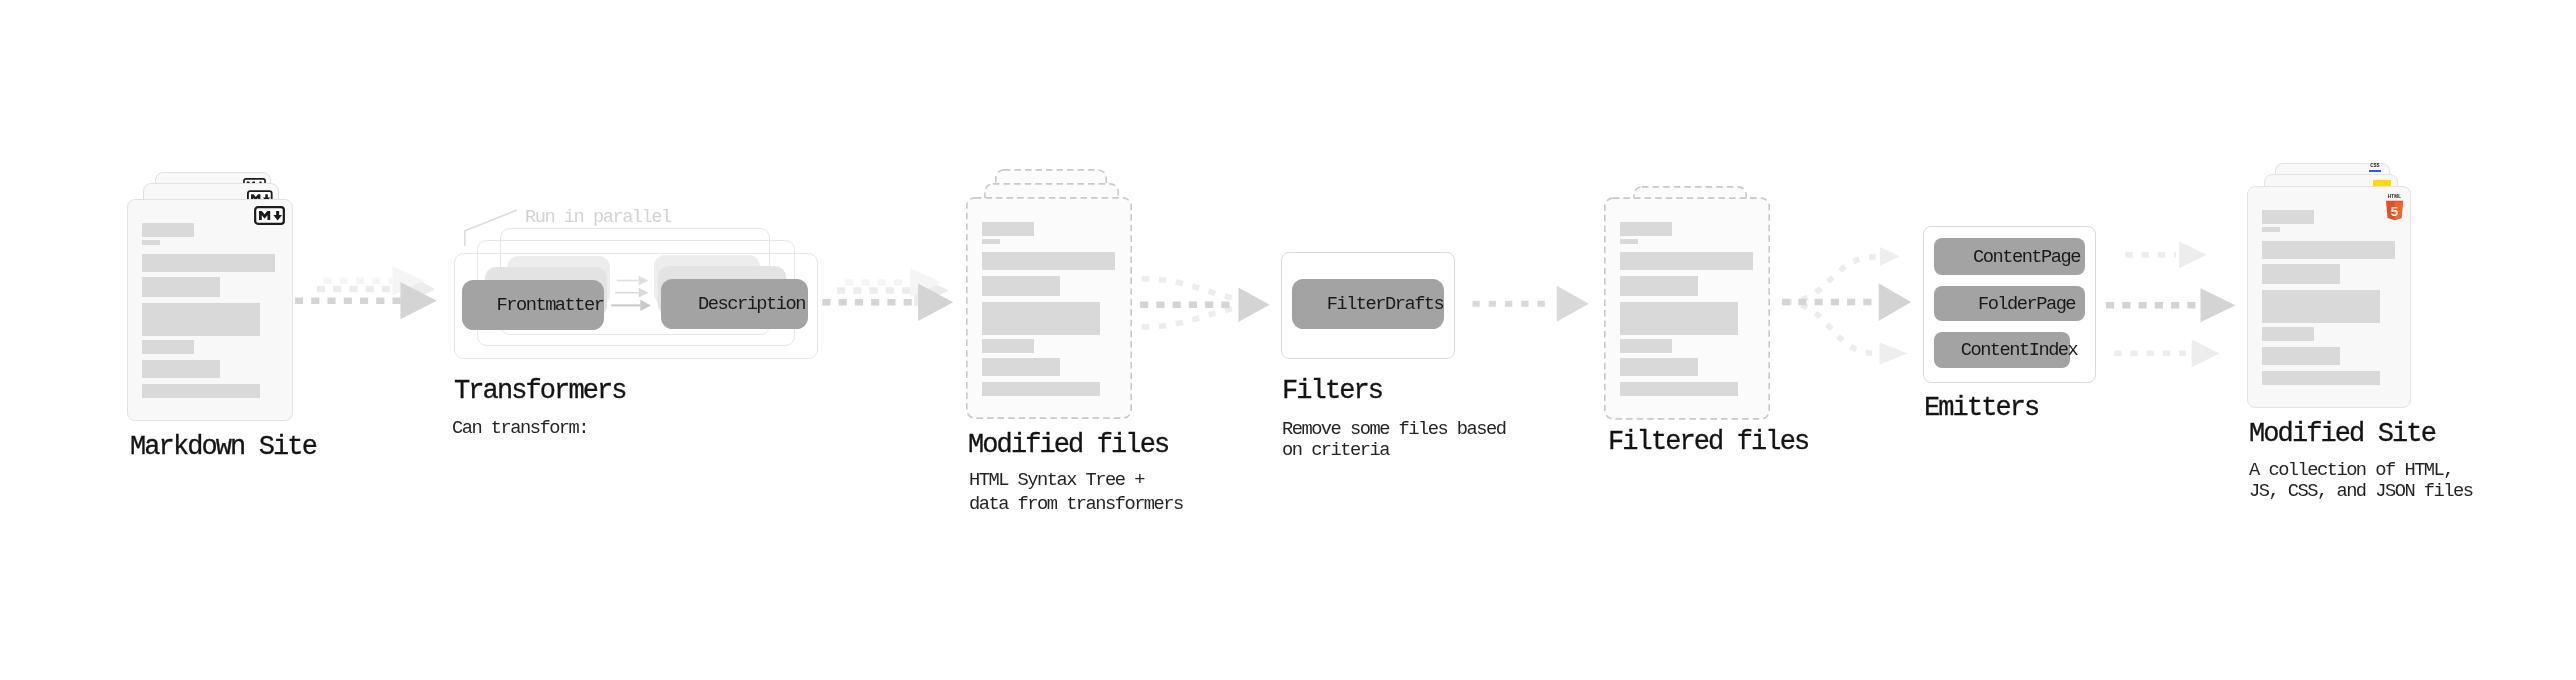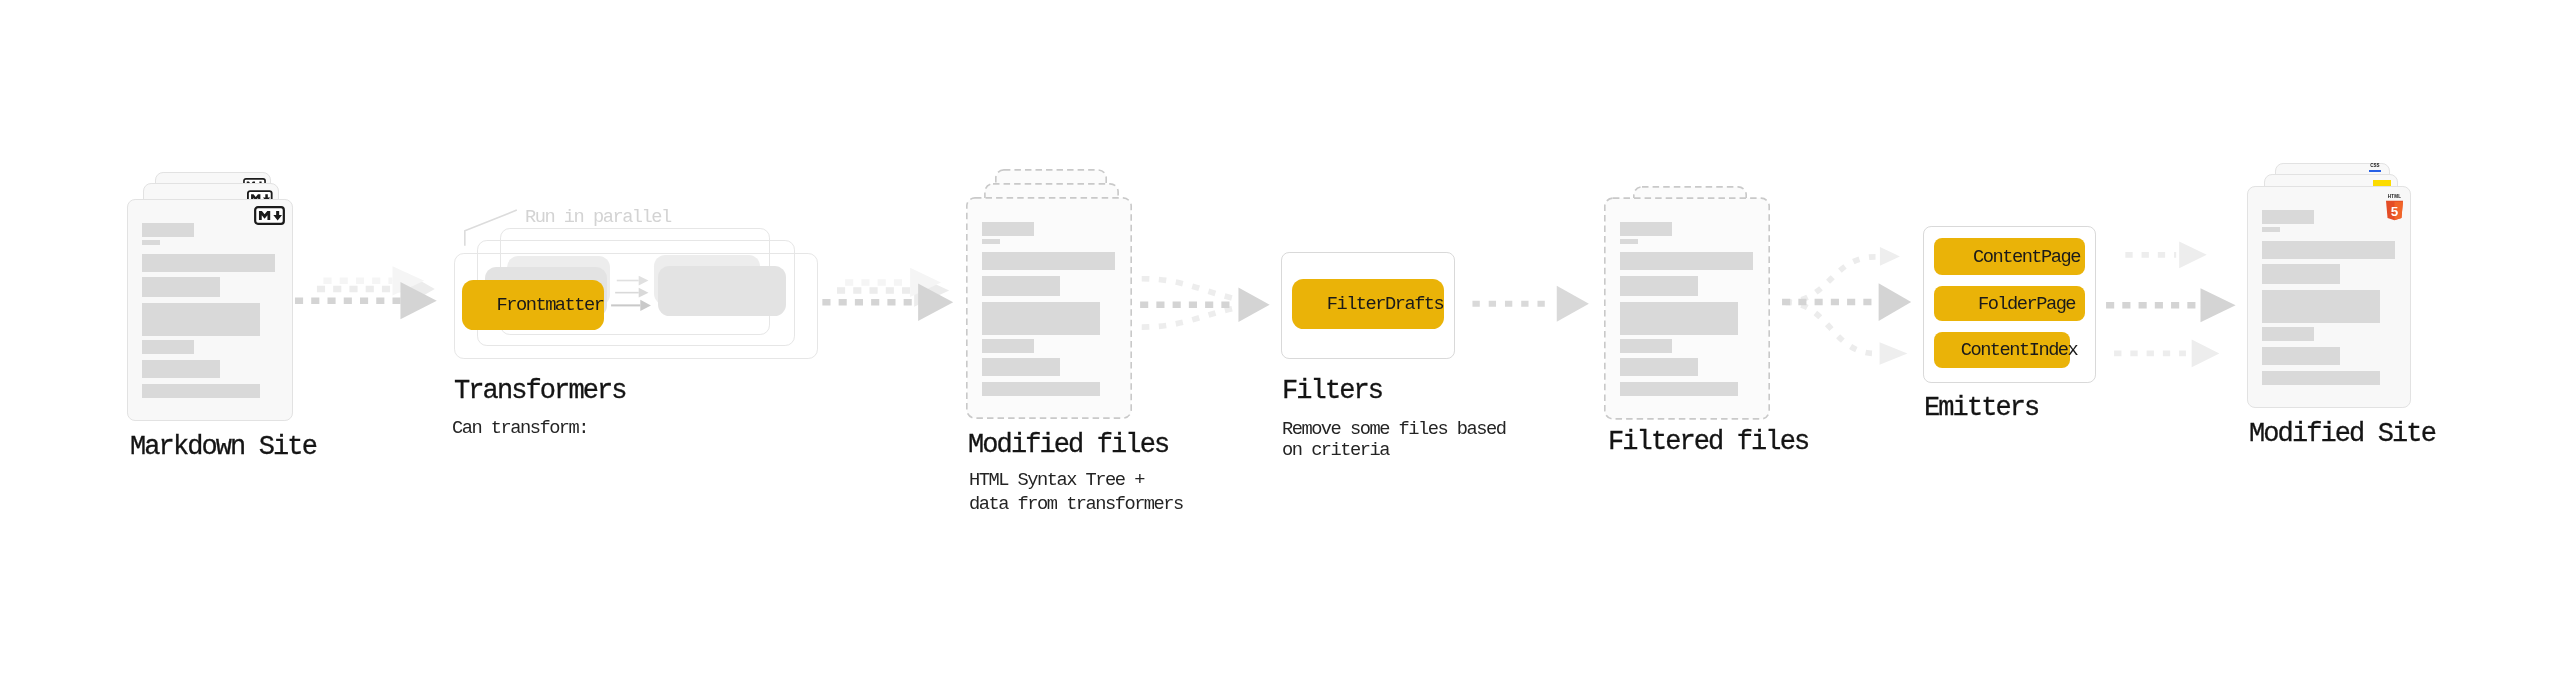--- a/index.html
+++ b/index.html
@@ -1,20 +1,20 @@
 <!DOCTYPE html>
 <html style="font-size:13px"><head><meta charset="utf-8"><title>d</title><style>
 html,body{margin:0;padding:0;background:#ffffff;}
 #stage{position:relative;width:2576px;height:681px;background:#fff;overflow:hidden;font-family:"Liberation Mono",monospace;}
 .abs{position:absolute;}
 .card{position:absolute;background:#f8f8f8;border:1.6px solid #e2e2e2;border-radius:8.1px;box-sizing:border-box;}
 .bar{position:absolute;background:#d9d9d9;}
 .h{position:absolute;font-size:27px;letter-spacing:-1.9px;color:#141414;line-height:1;white-space:pre;-webkit-text-stroke:0.3px #141414;}
 .b{position:absolute;font-size:18.7px;letter-spacing:-1.5px;color:#242424;line-height:21px;white-space:pre;}
-.gbox{position:absolute;background:#eab308;border-radius:11.4px;display:flex;align-items:center;justify-content:center;font-size:18.7px;letter-spacing:-1.5px;color:#1a1a1a;box-sizing:border-box;padding-left:34px;}
+.gbox{position:absolute;background:#a3a3a3;border-radius:11.4px;display:flex;align-items:center;justify-content:center;font-size:18.7px;letter-spacing:-1.5px;color:#1a1a1a;box-sizing:border-box;padding-left:34px;}
 .glay{position:absolute;border-radius:11.4px;}
 .cont{position:absolute;border:1.6px solid #e6e6e6;border-radius:9.8px;box-sizing:border-box;background:transparent;}
 .wcont{position:absolute;border:1.6px solid #d9d9d9;border-radius:8.1px;box-sizing:border-box;background:#fff;}
 </style></head><body>
 <div id="stage">
 
 <svg class="abs" style="left:0;top:0" width="2576" height="681" viewBox="0 0 3170 838" fill="none">
       <line x1="390" y1="355.5" x2="500" y2="355.5" stroke="#ececec" stroke-width="8" stroke-dasharray="10 10"></line>
       <path d="M500,335.5 L535,355.5 L500,375.5 Z" fill="#ececec"></path>
       <line x1="398" y1="345.5" x2="483" y2="345.5" stroke="#f5f5f5" stroke-width="8" stroke-dasharray="10 10"></line>
@@ -83,20 +83,21 @@
 <div class="h" style="left:130px;top:434px">Markdown Site</div>
 <div class="b" style="left:525px;top:207px;color:#d3d3d3">Run in parallel</div>
 <div class="cont" style="left:500px;top:228px;width:270px;height:107px"></div>
 <div class="cont" style="left:477px;top:240px;width:318px;height:106px"></div>
 <div class="cont" style="left:454px;top:253px;width:364px;height:106px"></div>
 <div class="glay" style="left:507px;top:256px;width:103px;height:50px;background:#ededed"></div>
 <div class="glay" style="left:485px;top:267px;width:122px;height:50px;background:#e3e3e3"></div>
 <div class="gbox" style="left:462px;top:280px;width:142px;height:50px">Frontmatter</div>
 <div class="glay" style="left:654px;top:255px;width:106px;height:50px;background:#ededed"></div>
 <div class="glay" style="left:658px;top:266px;width:128px;height:50px;background:#e3e3e3"></div>
+<div class="gbox" style="left:661px;top:279px;width:147px;height:50px">Description</div>
 <div class="h" style="left:454px;top:378px">Transformers</div>
 <div class="b" style="left:452px;top:418px">Can transform:</div>
 <div class="abs" style="left:995px;top:169px;width:112px;height:65px">
       <svg width="112" height="65" style="position:absolute;left:0;top:0" viewBox="0 0 138.297 80">
         <rect x="1" y="1" width="136.3" height="78" rx="10" fill="#fbfbfb" stroke="#c9c9c9" stroke-width="2" stroke-dasharray="8 5"></rect>
       </svg>
     </div>
 <div class="abs" style="left:984px;top:183px;width:135px;height:65px">
       <svg width="135" height="65" style="position:absolute;left:0;top:0" viewBox="0 0 166 80">
         <rect x="1" y="1" width="164" height="78" rx="10" fill="#fbfbfb" stroke="#c9c9c9" stroke-width="2" stroke-dasharray="8 5"></rect>
@@ -163,13 +164,15 @@
       <div class="abs" style="right:7px;top:8.1px;width:17px;text-align:center">
         <div style="font-family:'Liberation Sans',sans-serif;font-weight:bold;font-size:4.5px;line-height:4.5px;color:#111;letter-spacing:0.2px">HTML</div>
         <svg width="17" height="21" viewBox="0 0 255 290" style="display:block;margin:0 auto">
           <path d="M0,0 H255 L232,258 127,290 23,258 Z" fill="#e44d26"></path>
           <path d="M127.5,12 H255 L232,258 127.5,287 Z" fill="#f16529"></path>
           <text x="127" y="228" font-family="Liberation Sans" font-weight="bold" font-size="200" fill="#ffffff" text-anchor="middle">5</text>
         </svg>
       </div>
     </div>
 <div class="h" style="left:2249px;top:421px">Modified Site</div>
+<div class="b" style="left:2249px;top:460px">A collection of HTML,
+JS, CSS, and JSON files</div>
 </div>
 
 </body></html>

